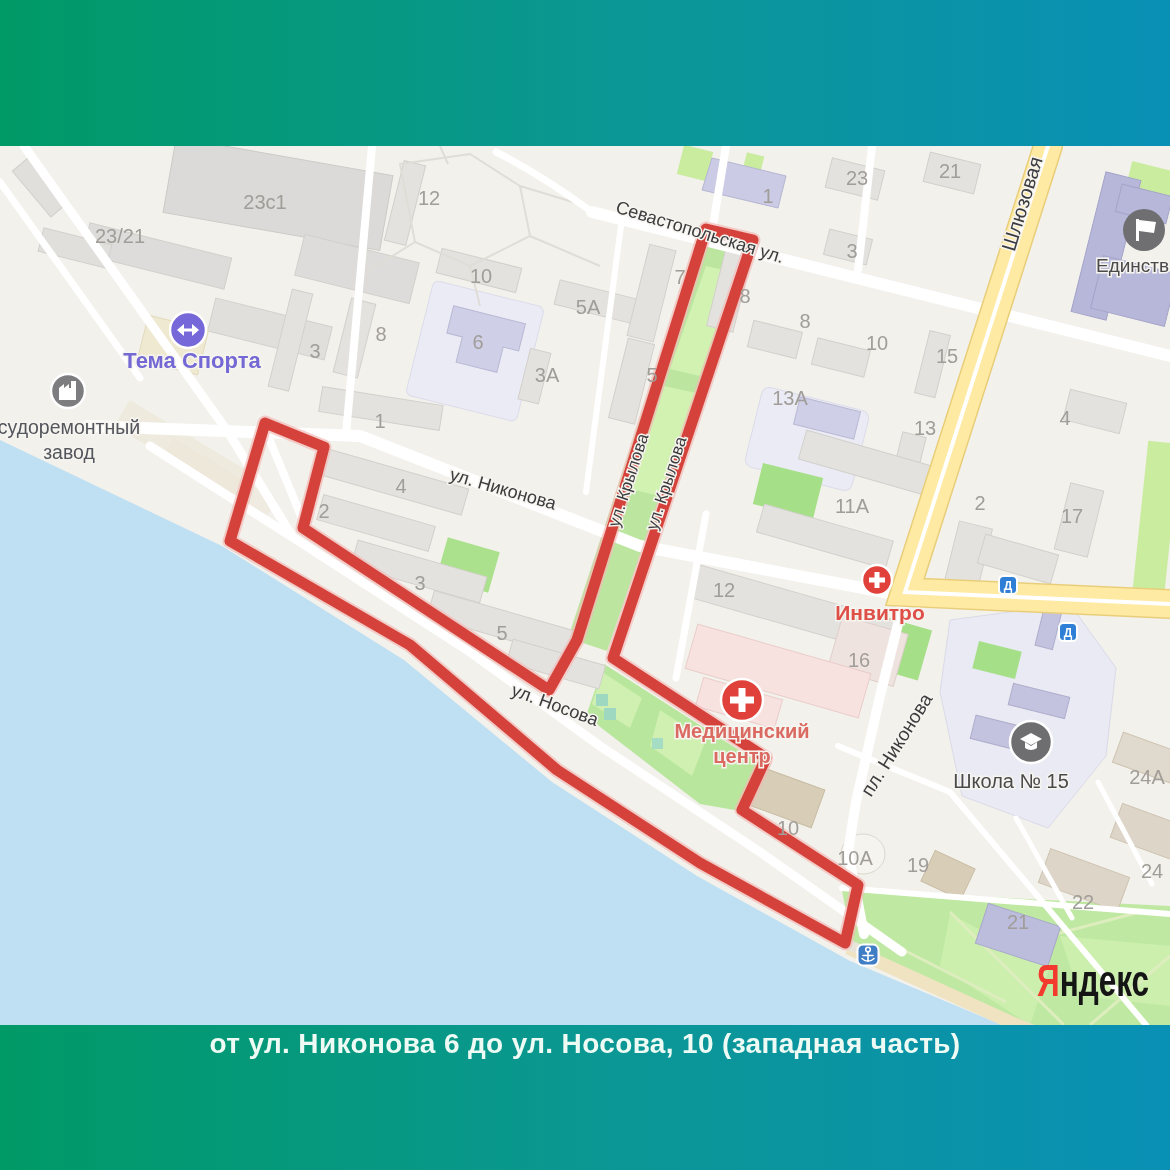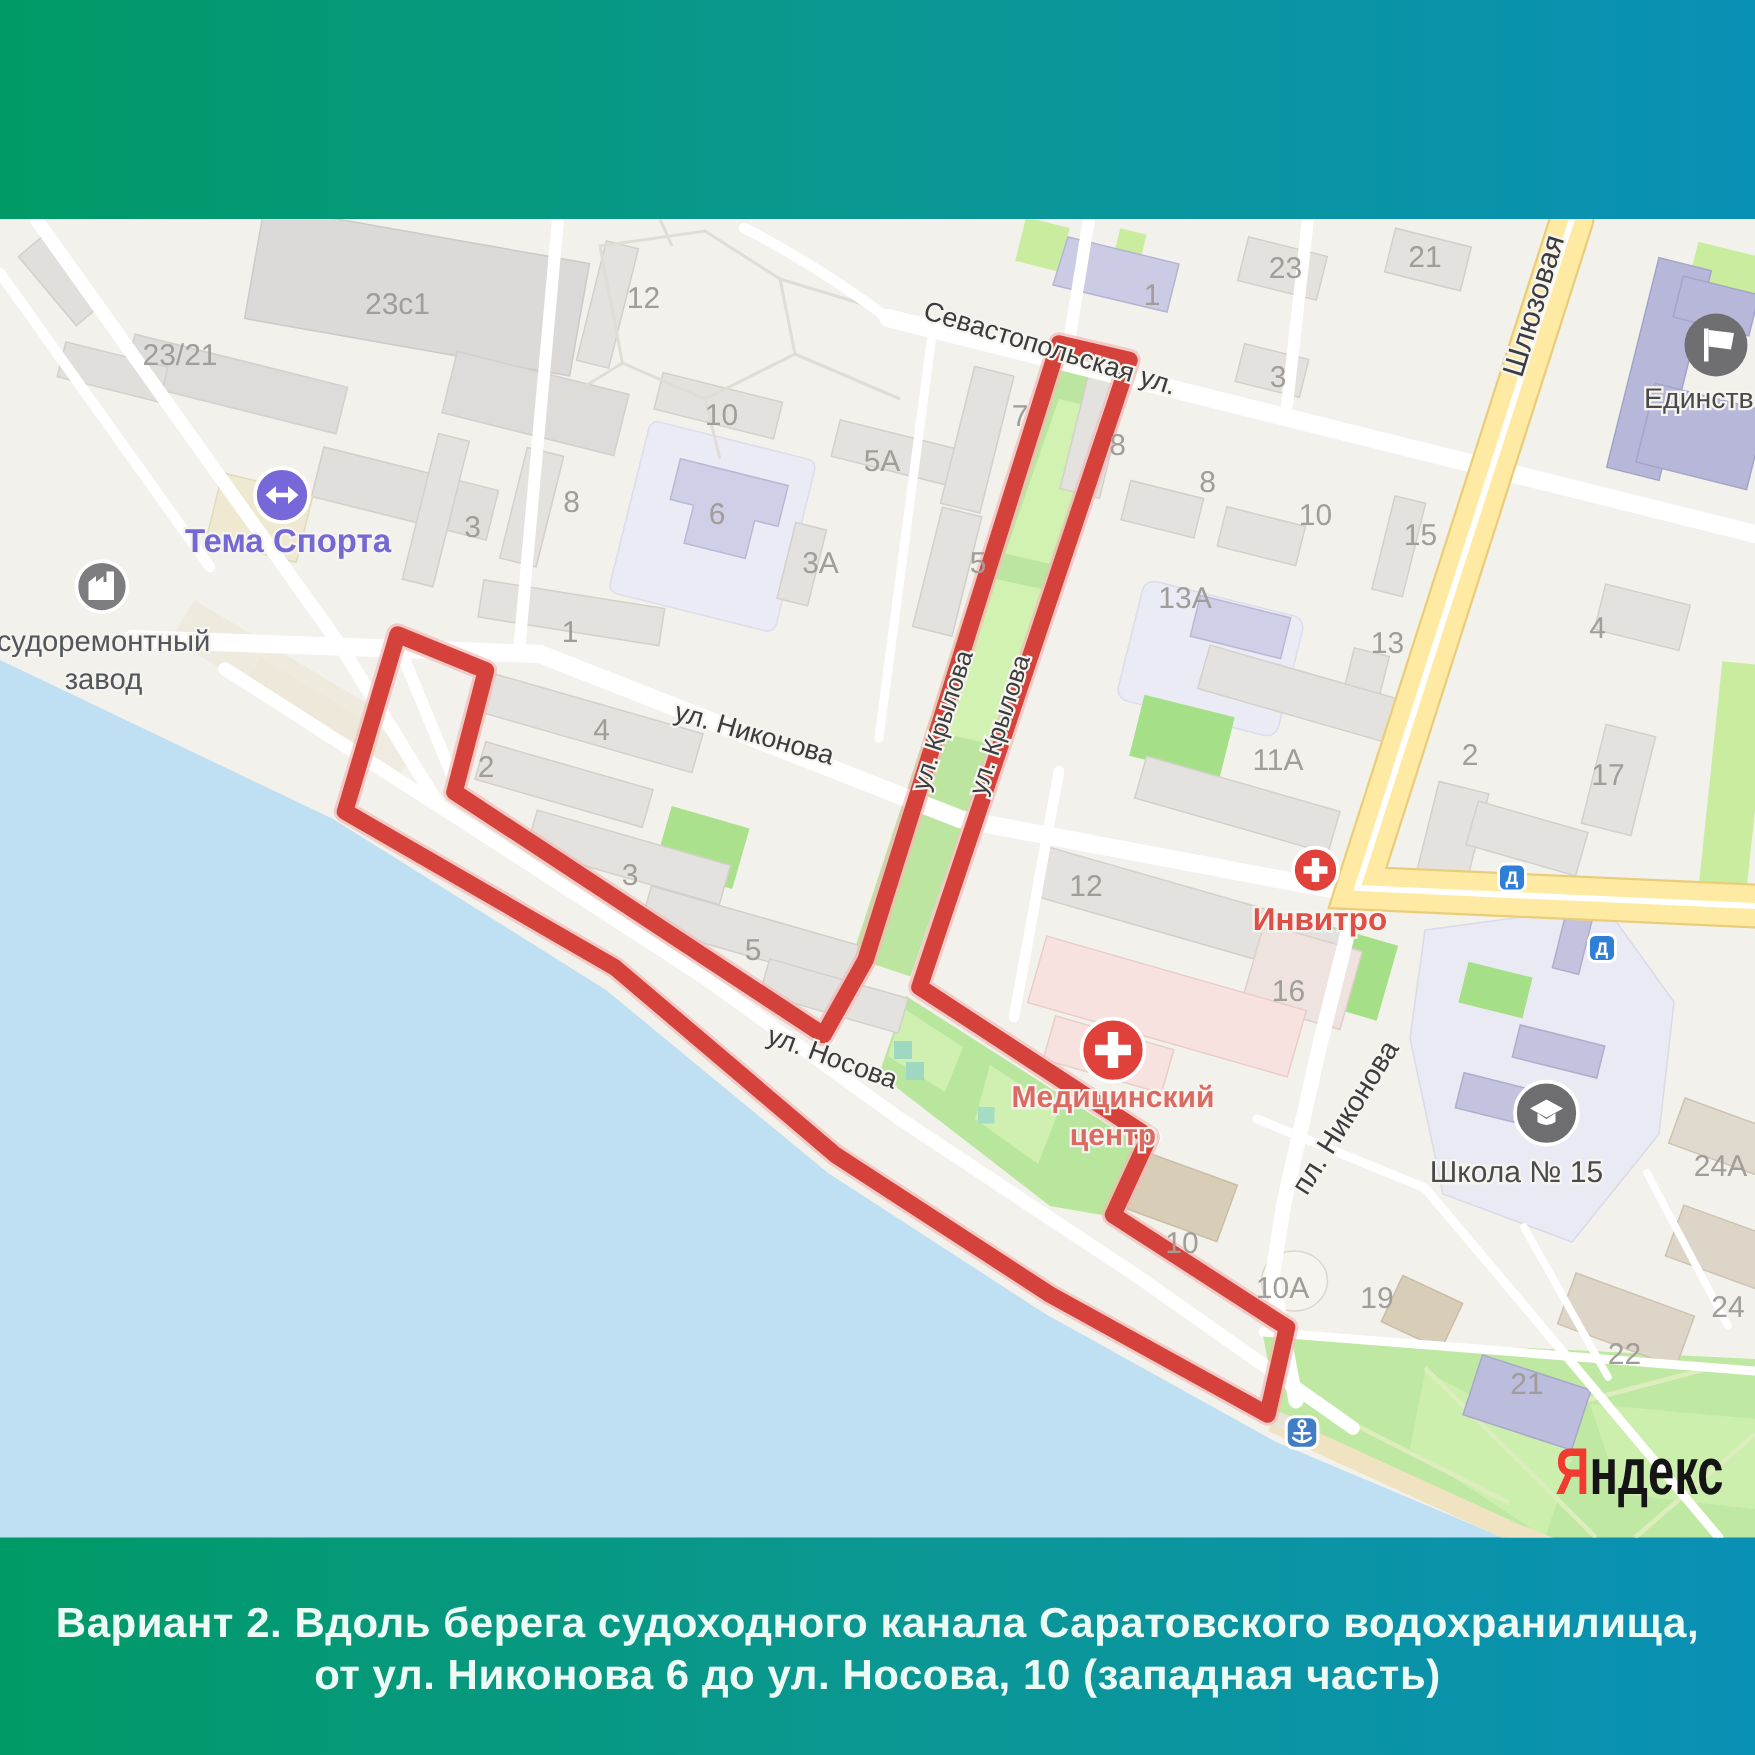--- a/index.html
+++ b/index.html
@@ -355,15 +355,14 @@
 <text x="1011" y="642" font-size="20" fill="#4a4a4c">Школа № 15</text>
 
 <text x="1096" y="126" font-size="19" fill="#4a4a4c" text-anchor="start">Единств</text>
 </g>
 
 <text x="1037" y="850" font-size="44" font-weight="bold" text-anchor="start" textLength="112" lengthAdjust="spacingAndGlyphs"><tspan fill="#f23a2e">Я</tspan><tspan fill="#151515">ндекс</tspan></text>
 </g>
 </svg>
 
 <div class="cap">
-<div class="l1">Вариант 2. Вдоль берега судоходного канала Саратовского водохранилища,</div>
 <div class="l2">от ул. Никонова 6 до ул. Носова, 10 (западная часть)</div>
 </div>
 
 </body></html>

